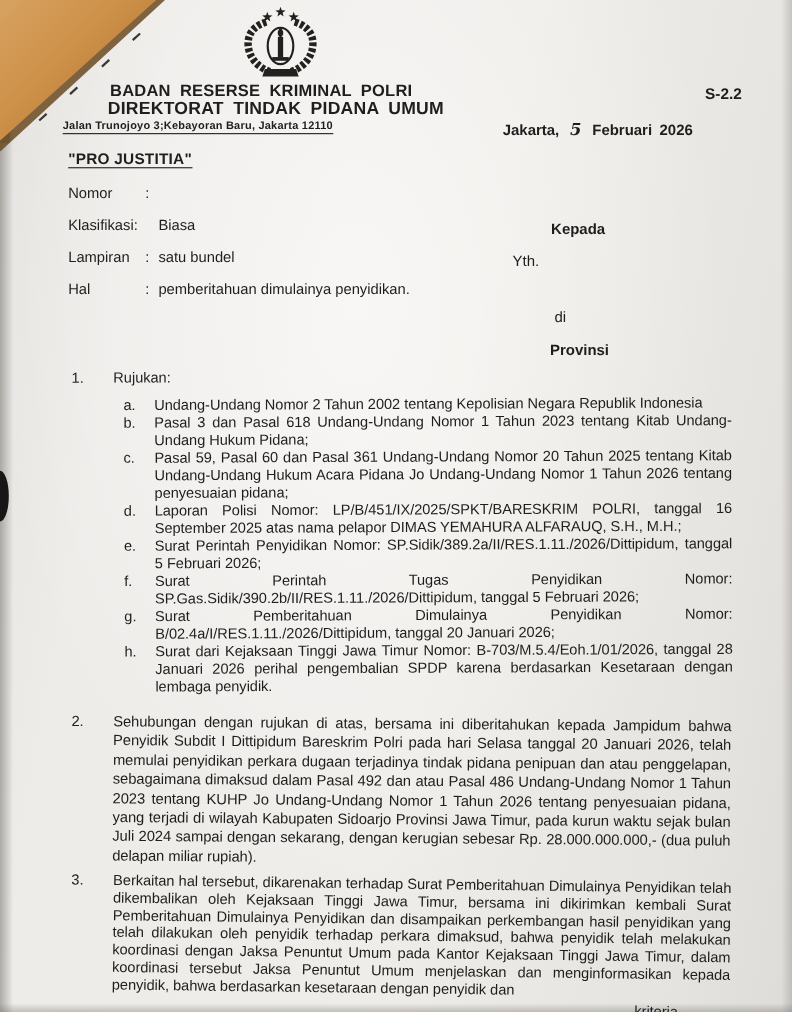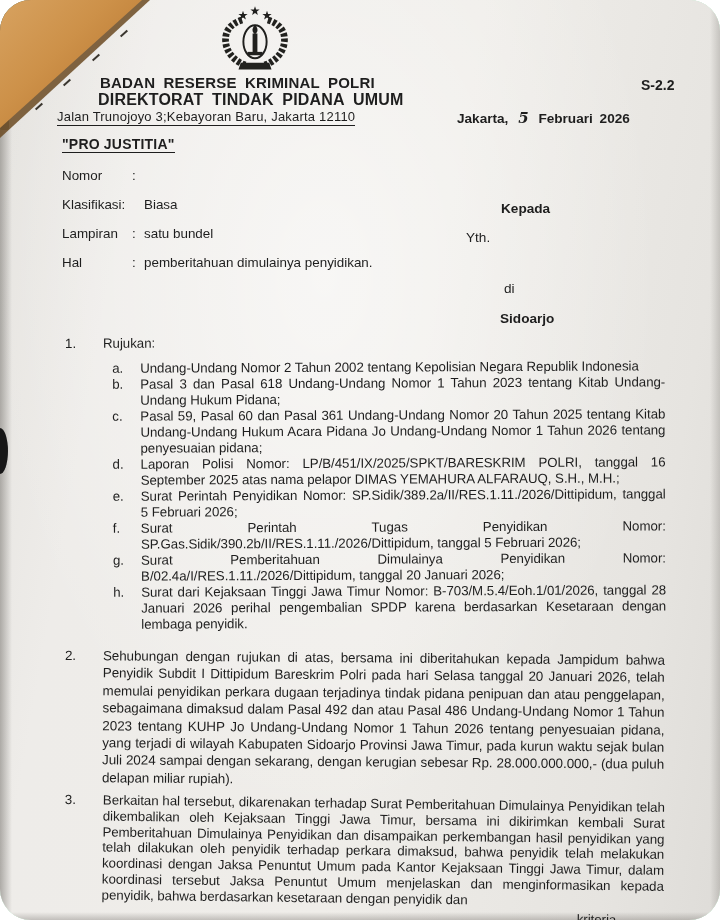--- a/index.html
+++ b/index.html
@@ -1,21 +1,20 @@
 <!DOCTYPE html>
 <html><head>
 <meta charset="utf-8">
 <style>
   html,body{margin:0;padding:0;}
   .page{
     position:relative;width:720px;height:920px;overflow:hidden;
     background:#86efac;
     font-family:"Liberation Sans","DejaVu Sans",sans-serif;
     color:#1e1e1e;
-    border-radius:31px;
   }
   
   .paper{
     position:absolute;inset:0;
     background:
       radial-gradient(ellipse at 45% 30%, rgba(255,255,255,.55), rgba(255,255,255,0) 60%),
       linear-gradient(100deg, #e4e2de 0%, #eeece9 18%, #efede9 55%, #e6e4e0 86%, #dedcd8 100%),
       #ebe9e6;
   }
   .edge-left{position:absolute;left:0;top:0;bottom:0;width:12px;
@@ -29,21 +28,21 @@
   .corner-shadow{position:absolute;left:0;top:0;width:150px;height:138px;
     clip-path:polygon(0 0,100% 0,0 100%);background:#6b4a22;opacity:.85;}
   .corner-wood{position:absolute;left:0;top:0;width:142px;height:128px;
     clip-path:polygon(0 0,100% 0,0 100%);
     background:linear-gradient(135deg,#d7a260 0%,#cd9149 40%,#bd7c35 75%,#a96a28 100%);}
   .tick{position:absolute;width:2px;height:9px;background:#3a362f;transform:rotate(48deg);}
   
   .emblem{position:absolute;left:196px;top:5px;width:118px;height:72px;}
   .org1{position:absolute;left:100px;top:74px;font-size:15px;font-weight:bold;word-spacing:4px;letter-spacing:.2px;}
   .org2{position:absolute;left:98px;top:91px;font-size:16px;font-weight:bold;word-spacing:4px;letter-spacing:.2px;}
-  .addr{position:absolute;left:57px;top:109px;font-size:13px;font-weight:normal;
+  .addr{position:absolute;left:57px;top:109px;font-size:10px;font-weight:bold;
     border-bottom:1.6px solid #1e1e1e;padding-bottom:1px;letter-spacing:.2px;}
   .formcode{position:absolute;left:641px;top:77px;font-size:14px;font-weight:bold;}
   .dateline{position:absolute;left:457px;top:109px;font-size:13.6px;font-weight:bold;word-spacing:3px;}
   .hand{font-family:"DejaVu Serif",serif;font-style:italic;font-weight:bold;}
   .dateline .hand{font-size:15px;margin:0 3px;}
   .projustitia{position:absolute;left:62px;top:136px;font-size:14px;font-weight:bold;
     border-bottom:1.6px solid #1e1e1e;padding-bottom:0;letter-spacing:.2px;}
   
   .meta{position:absolute;left:62px;top:156px;width:430px;font-size:13.4px;line-height:19px;}
   .meta-row{display:grid;grid-template-columns:70px 12px 1fr;margin-top:10px;}
@@ -135,21 +134,21 @@
       <span>:</span>
       <span class="v">pemberitahuan dimulainya penyidikan.</span>
     </div>
   </div>
 
   <div class="kepada">Kepada</div>
   <div class="yth">
     <span class="yth-label">Yth.</span>
   </div>
   <div class="di">di</div>
-  <div class="city">Sidoarjo</div>
+  <div class="city">Provinsi</div>
 
   <div class="content">
 
     <div class="sec sec-rujukan">
       <div class="sec-num">1.</div>
       <div class="sec-body">
         <div class="sec-title">Rujukan:</div>
         <div class="ref">
           <span class="ref-letter">a.</span>
           <span class="ref-text">Undang-Undang Nomor 2 Tahun 2002 tentang Kepolisian Negara Republik Indonesia</span>

